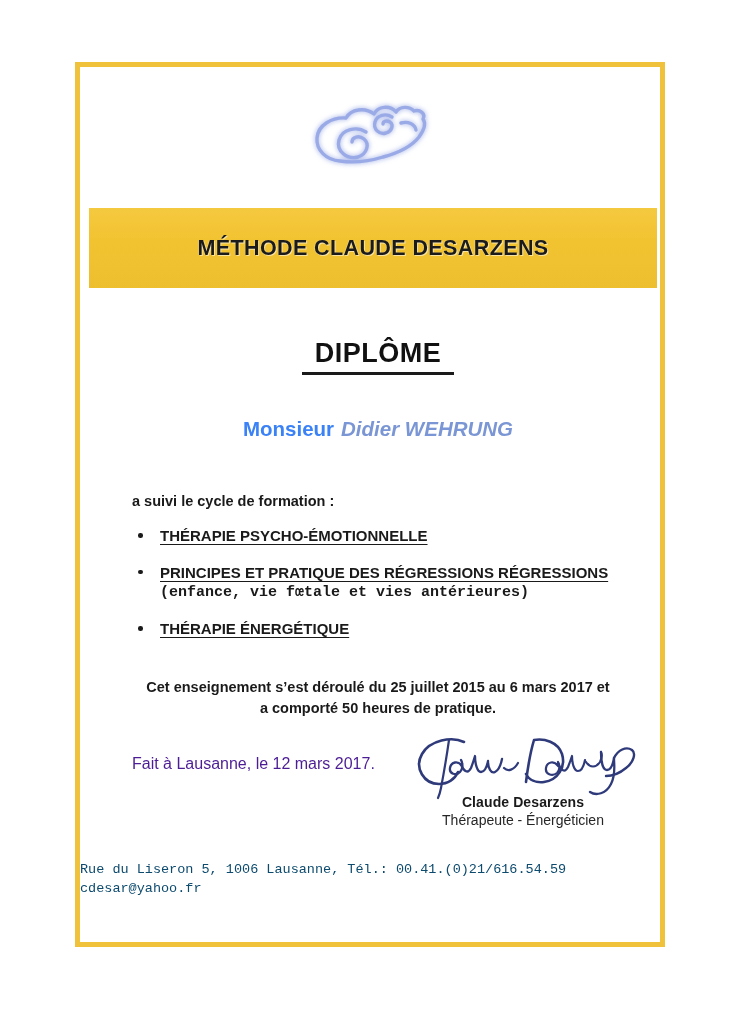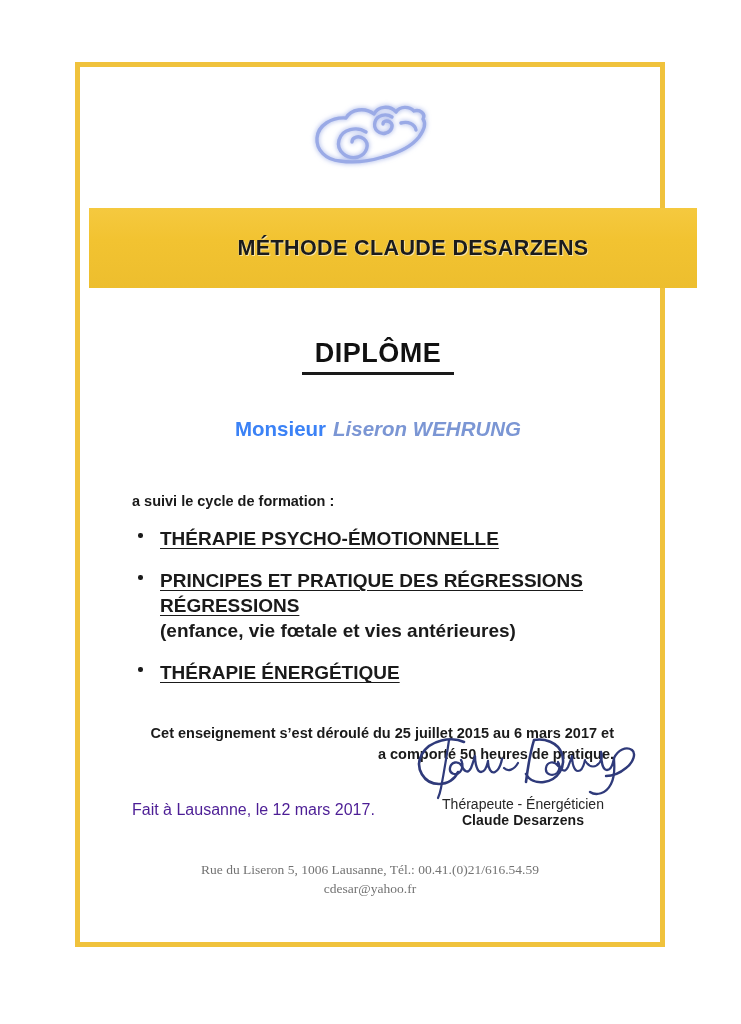--- a/index.html
+++ b/index.html
@@ -51,21 +51,20 @@
   #brand-banner {
     position: absolute;
     left: 9px;
     top: 141px;
     width: 568px;
     height: 80px;
     background: linear-gradient(180deg,#f5c93f 0%, #f2c331 40%, #edbe2e 100%);
     display: flex;
     align-items: center;
     justify-content: center;
-    padding-left: 40px;
   }
   #brand-banner-title {
     font-size: 21.5px;
     font-weight: bold;
     letter-spacing: 0.4px;
     color: #1b1b1b;
     text-shadow:
        1px 1px 0 rgba(255,255,255,.55),
       -0.5px -0.5px 0 rgba(255,255,255,.35);
     white-space: nowrap;
@@ -120,21 +119,21 @@
 
   #program-list {
     list-style: none;
     margin: 17px 0 0 0;
     padding: 0 0 0 12px;
   }
   #program-list li {
     position: relative;
     padding-left: 28px;
     margin-bottom: 17px;
-    font-size: 19px;
+    font-size: 15px;
     font-weight: bold;
     line-height: 1.32;
     color: #1a1a1a;
   }
   #program-list li::before {
     content: "";
     position: absolute;
     left: 6px;
     top: 7px;
     width: 4.5px;
@@ -143,25 +142,26 @@
     background: #1a1a1a;
   }
   .course-title {
     text-decoration: underline;
     text-underline-offset: 2.5px;
   }
   .course-subtitle {
     display: block;
     text-decoration: none;
     font-weight: bold;
+    font-family: Liberation Mono, monospace;
   }
 
   #duration-statement {
     margin: 38px 22px 0 22px;
-    text-align: right;
+    text-align: center;
     font-size: 14.5px;
     font-weight: bold;
     line-height: 1.45;
     color: #1a1a1a;
   }
 
   #place-date-line {
     margin: 36px 0 0 12px;
     font-size: 16px;
     font-weight: normal;
@@ -194,25 +194,24 @@
     color: #262626;
     margin-top: 2px;
   }
 
   
   #contact-footer {
     position: absolute;
     left: 0;
     bottom: 44px;
     width: 100%;
-    text-align: center;
-    font-family: Liberation Serif, serif;
+    font-family: Liberation Mono, monospace;
     font-size: 13.5px;
     line-height: 1.42;
-    color: #737373;
+    color: #0c4a6e;
   }
 </style>
 </head>
 <body>
 
 <div id="certificate-frame">
 
   <div id="logo-zone">
     <svg id="logo-mark" viewBox="0 0 132 78" xmlns="http://www.w3.org/2000/svg" aria-hidden="true">
       <defs>
@@ -242,21 +241,21 @@
   <div id="brand-banner">
     <div id="brand-banner-title">MÉTHODE CLAUDE DESARZENS</div>
   </div>
 
   <div id="certificate-body">
 
     <div id="diploma-title">DIPLÔME</div>
     <div id="diploma-title-underline"></div>
 
     <div id="recipient-line">
-      <span id="recipient-salutation">Monsieur</span><span id="recipient-name">Liseron WEHRUNG</span>
+      <span id="recipient-salutation">Monsieur</span><span id="recipient-name">Didier WEHRUNG</span>
     </div>
 
     <div id="program-intro">a suivi le cycle de formation :</div>
 
     <ul id="program-list">
       <li>
         <span class="course-title">THÉRAPIE PSYCHO-ÉMOTIONNELLE</span>
       </li>
       <li>
         <span class="course-title">PRINCIPES ET PRATIQUE DES RÉGRESSIONS RÉGRESSIONS</span>
@@ -288,22 +287,22 @@
                  C152 38,152 33,150 30" stroke-width="2.2"></path>
         <path d="M150 31 C153 39,157 41,160 35 C162 30,163 27,164 24
                  C164 31,166 39,170 39 C174 39,176 33,177 28" stroke-width="2.2"></path>
         <path d="M178 30 C182 36,188 36,192 30 C194 26,194 22,193 20" stroke-width="2.2"></path>
         <path d="M193 20 C193 30,195 38,199 38 C203 38,205 32,206 26
                  C206 34,208 42,203 52 C198 62,188 64,182 60" stroke-width="2.3"></path>
         <path d="M206 26 C210 18,218 14,224 18 C228 21,226 30,218 36
                  C212 41,204 44,198 44" stroke-width="2.4"></path>
       </g>
     </svg>
+    <div id="signatory-name">Claude Desarzens</div>
     <div id="signatory-role">Thérapeute - Énergéticien</div>
-    <div id="signatory-name">Claude Desarzens</div>
   </div>
 
   <div id="contact-footer">
     <div>Rue du Liseron 5, 1006 Lausanne, Tél.: 00.41.(0)21/616.54.59</div>
     <div>cdesar@yahoo.fr</div>
   </div>
 
 </div>
 
 </body></html>

